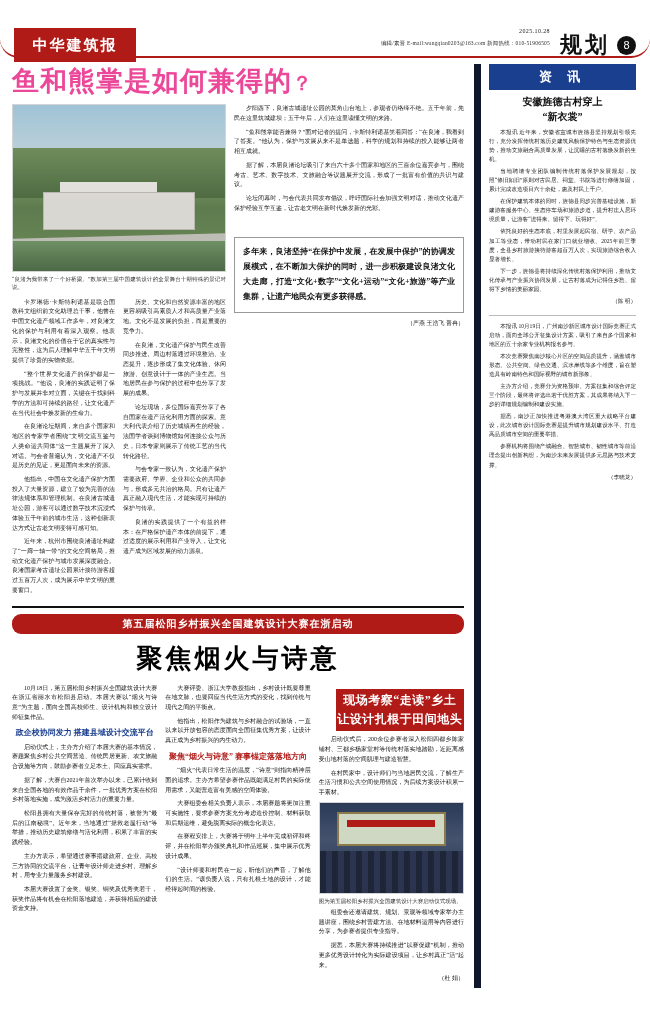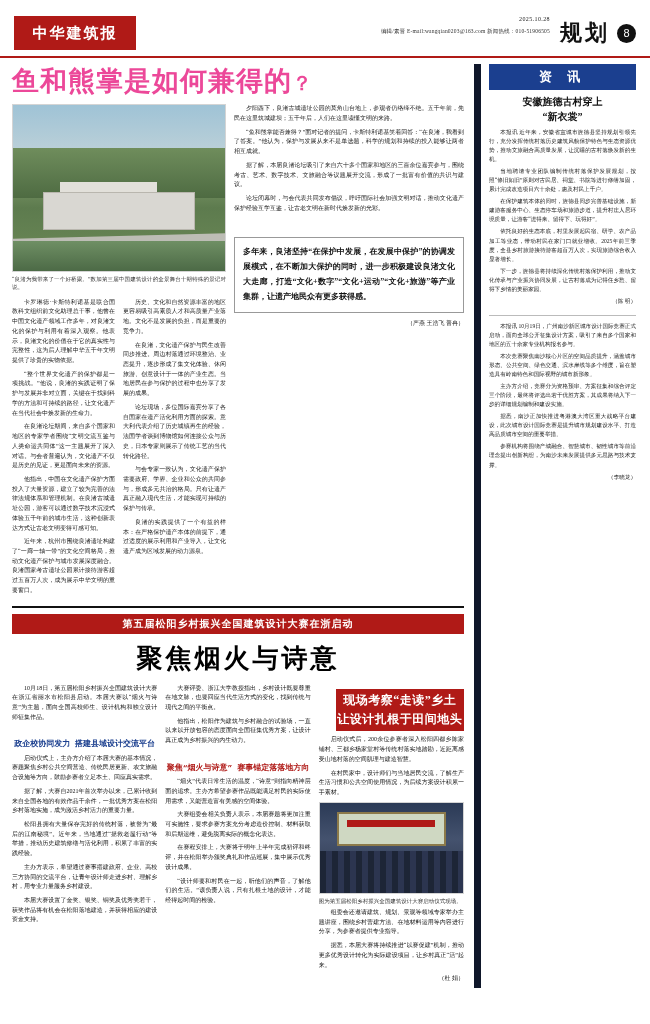--- a/index.html
+++ b/index.html
@@ -9,23 +9,24 @@
     background: #ffffff;
     font-family: "Liberation Serif", serif;
     color: #111;
     overflow: hidden;
   }
   .page { position: relative; width: 650px; height: 1024px; background:#fff; }
 
   
   .masthead {
     display: flex; align-items: flex-start;
-    padding: 16px 14px 4px 14px;
+    padding: 28px 14px 4px 14px;
     border-bottom: 2px solid #b01a17;
     height: 58px;
+    border-radius: 19px;
   }
   .logo-box {
     width: 122px; height: 34px;
     background: #b01a17;
     color: #fff;
     display: flex; align-items: center; justify-content: center;
     letter-spacing: 2px;
     font-size: 15px; font-weight: bold;
     font-family: "Liberation Serif", serif;
   }
@@ -105,33 +106,33 @@
     font-size: 10px; font-weight: bold; text-align:center;
     line-height: 1.45; color:#111; margin-bottom: 4px;
   }
   .rail-title.blue { color:#1b3f8f; }
   .rail-body { font-size: 5.6px; line-height:1.62; text-align: justify; color:#1a1a1a; }
   .rail-body p { margin:0 0 3px 0; text-indent:2em; }
   .rail-sep { border-top:1px solid #bbb; margin: 6px 0; }
   .bottom-kicker {
     background:#b01a17; color:#fff; text-align:center;
     font-size: 10px; font-weight:bold; letter-spacing:1px;
-    padding: 3px 0; width: 452px;
+    padding: 3px 0; width: 452px; border-radius: 9px;
   }
   .bottom-headline {
     text-align:center; font-size: 26px; font-weight:bold;
     letter-spacing: 3px; color:#000000; margin: 7px 0 8px 0;
     width: 452px;
   }
   .bottom-cols { display:flex; gap:8px; width: 452px; }
   .bcol { flex:1; font-size:6px; line-height:1.62; text-align:justify; }
   .bcol p { margin:0 0 4px 0; text-indent:2em; }
   .sub-head {
     color:#1b3f8f; font-weight:bold; font-size: 8px;
-    text-align:center; line-height:1.4; margin: 16px 0 4px 0; font-family: Liberation Mono, monospace;
+    text-align:center; line-height:1.4; margin: 5px 0 4px 0;
   }
   .sub-head.red { color:#b01a17; }
   .mini-banner {
     background:#b01a17; color:#fff; font-size:12px; font-weight:bold;
     text-align:center; padding:2px 0; margin: 5px 0 4px 17px; letter-spacing:.5px;
   }
   .photo2 {
     width:100%; height: 92px; border:1px solid #d4d4d4; position:relative;
     background: linear-gradient(#2b3a56 0%, #44526e 40%, #2a3246 100%);
     overflow:hidden; margin: 4px 0 3px 0;

